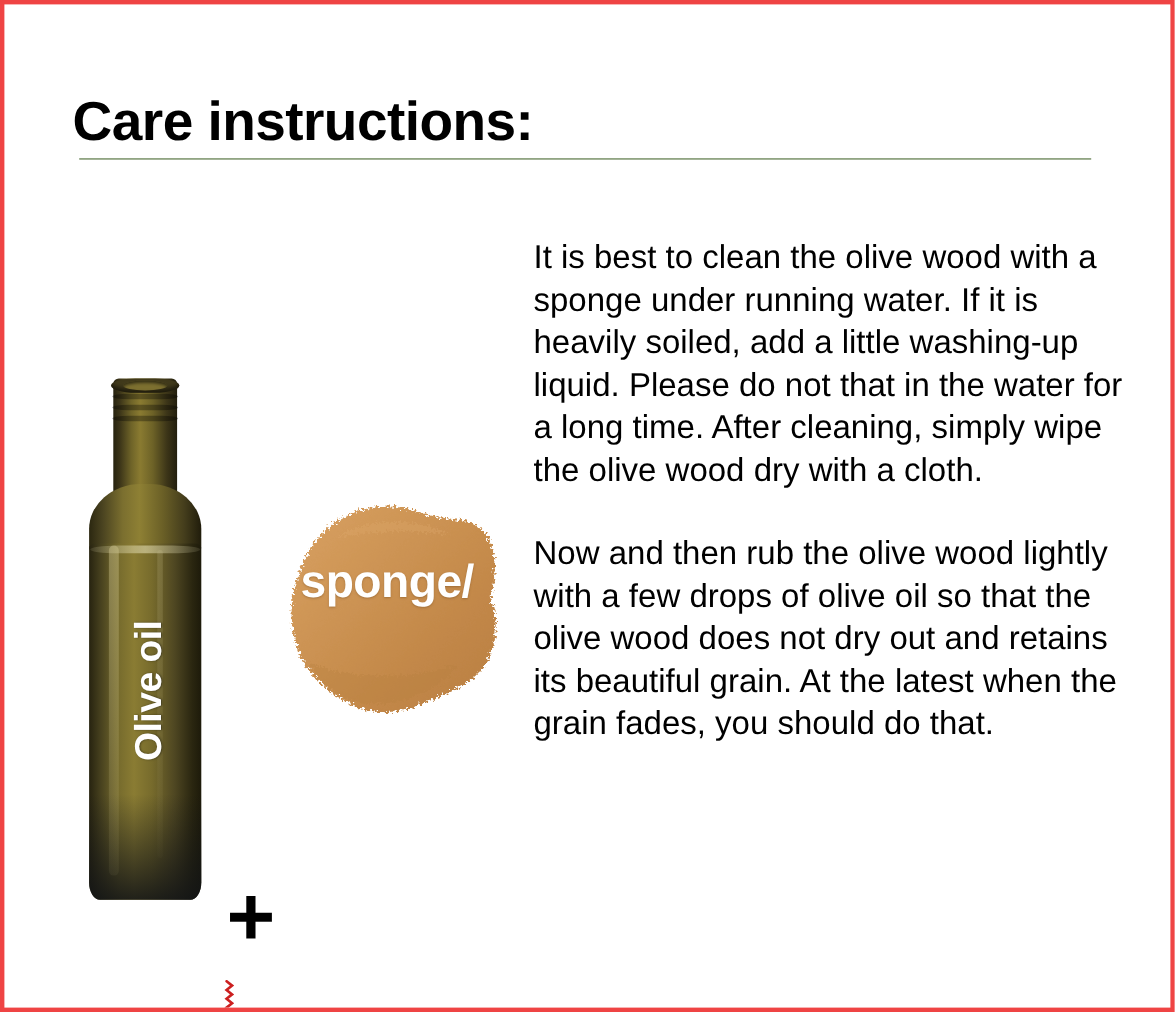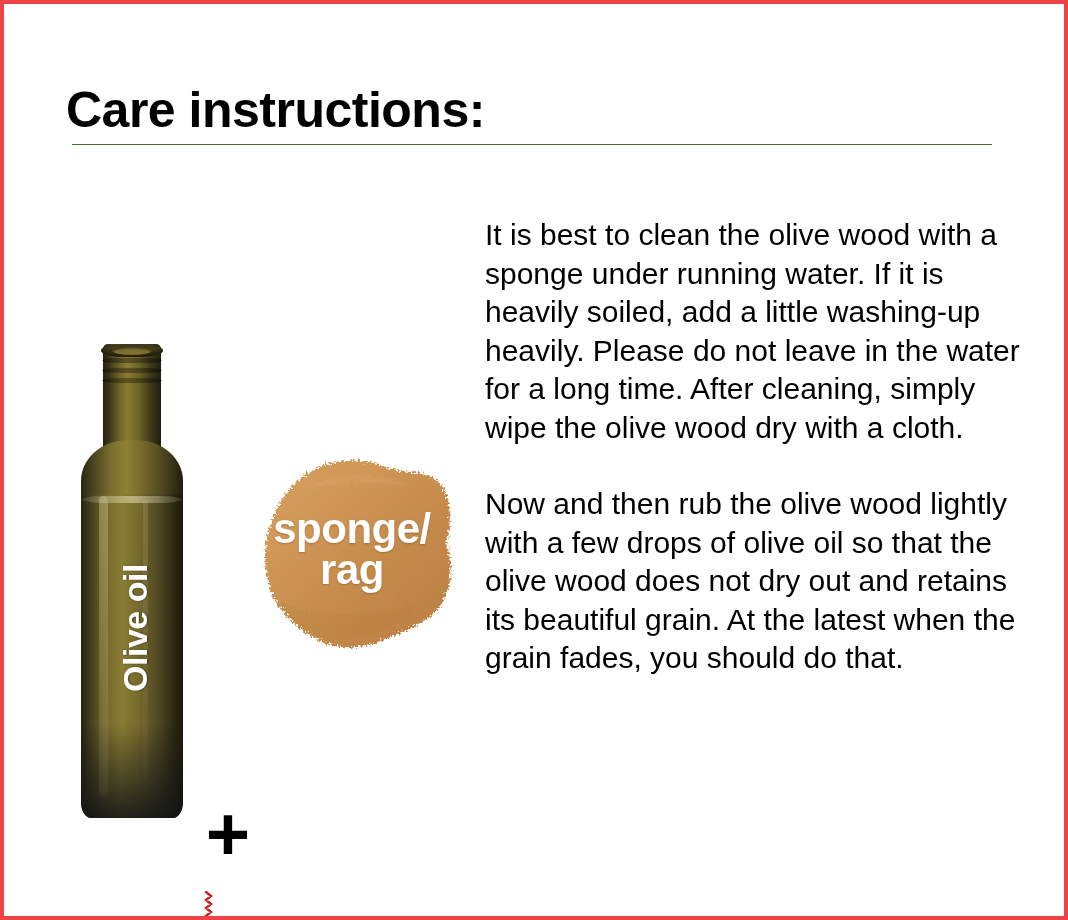--- a/index.html
+++ b/index.html
@@ -296,24 +296,23 @@
         <path filter="url(#rough)" fill="url(#spongeGrad)" d="M36 34 C58 10, 96 2, 126 14 C150 23, 168 16, 182 30
                  C196 44, 196 70, 190 92 C198 112, 196 138, 182 156
                  C170 172, 150 178, 132 186 C112 196, 84 200, 62 188
                  C40 176, 22 160, 14 136 C6 112, 8 86, 18 64
                  C24 50, 28 42, 36 34 Z"></path>
         <path filter="url(#rough)" fill="#b8813f" opacity="0.35" d="M24 150 C56 164, 110 168, 160 152 C150 170, 120 186, 88 188 C58 190, 36 172, 24 150 Z"></path>
         <path filter="url(#rough)" fill="#e0ab6e" opacity="0.30" d="M50 36 C80 18, 120 18, 154 34 C130 30, 86 30, 50 36 Z"></path>
       </svg>
       <div class="sponge-text">
         <div>sponge/</div>
-        <div>rag</div>
       </div>
     </div>
 
   </div>
 
   <div class="body-copy">
-    <p>It is best to clean the olive wood with a sponge under running water. If it is heavily soiled, add a little washing-up heavily. Please do not leave in the water for a long time. After cleaning, simply wipe the olive wood dry with a cloth.</p>
+    <p>It is best to clean the olive wood with a sponge under running water. If it is heavily soiled, add a little washing-up liquid. Please do not that in the water for a long time. After cleaning, simply wipe the olive wood dry with a cloth.</p>
     <p>Now and then rub the olive wood lightly with a few drops of olive oil so that the olive wood does not dry out and retains its beautiful grain. At the latest when the grain fades, you should do that.</p>
   </div>
 
 </div>
 
 </body></html>

